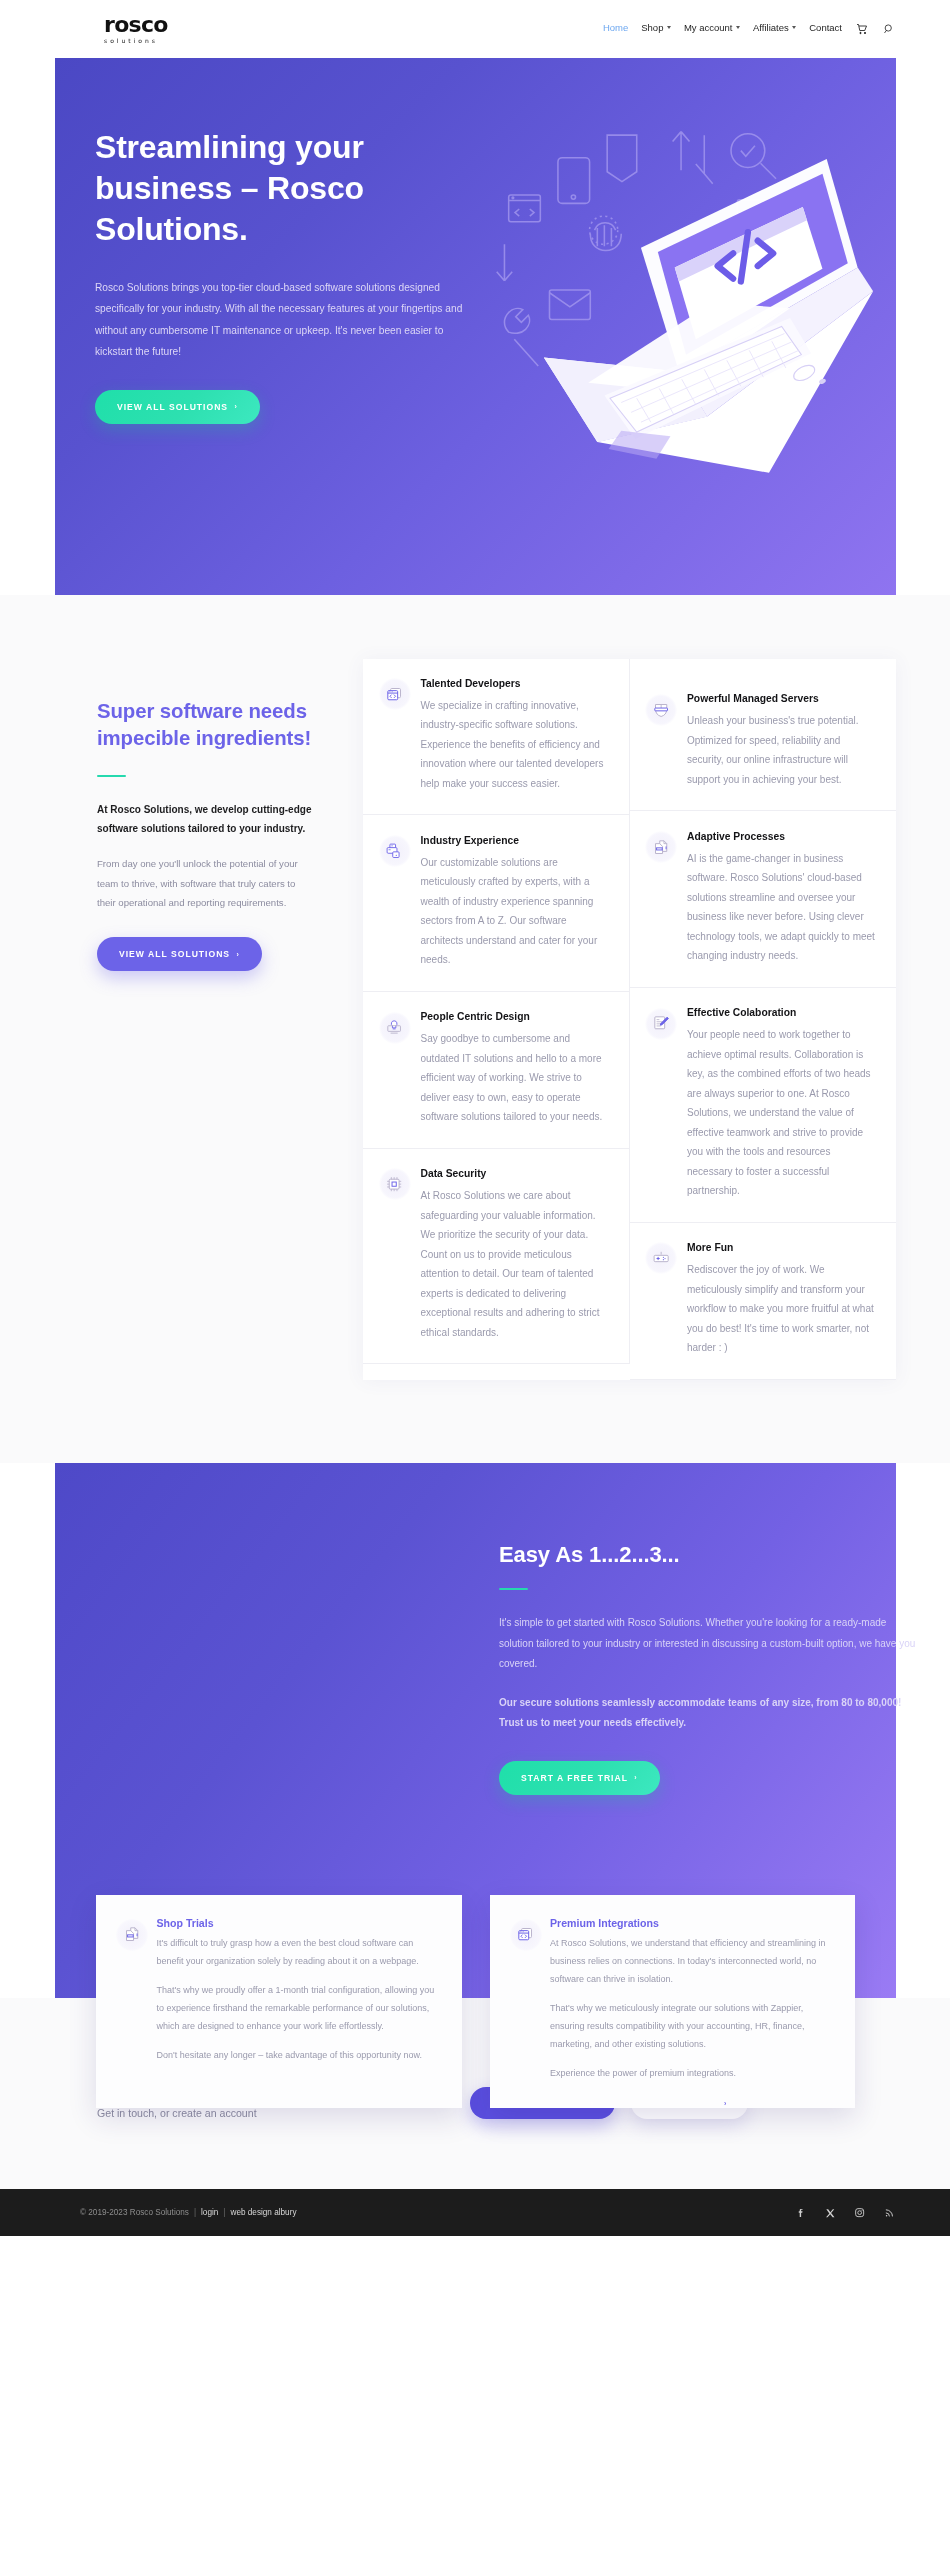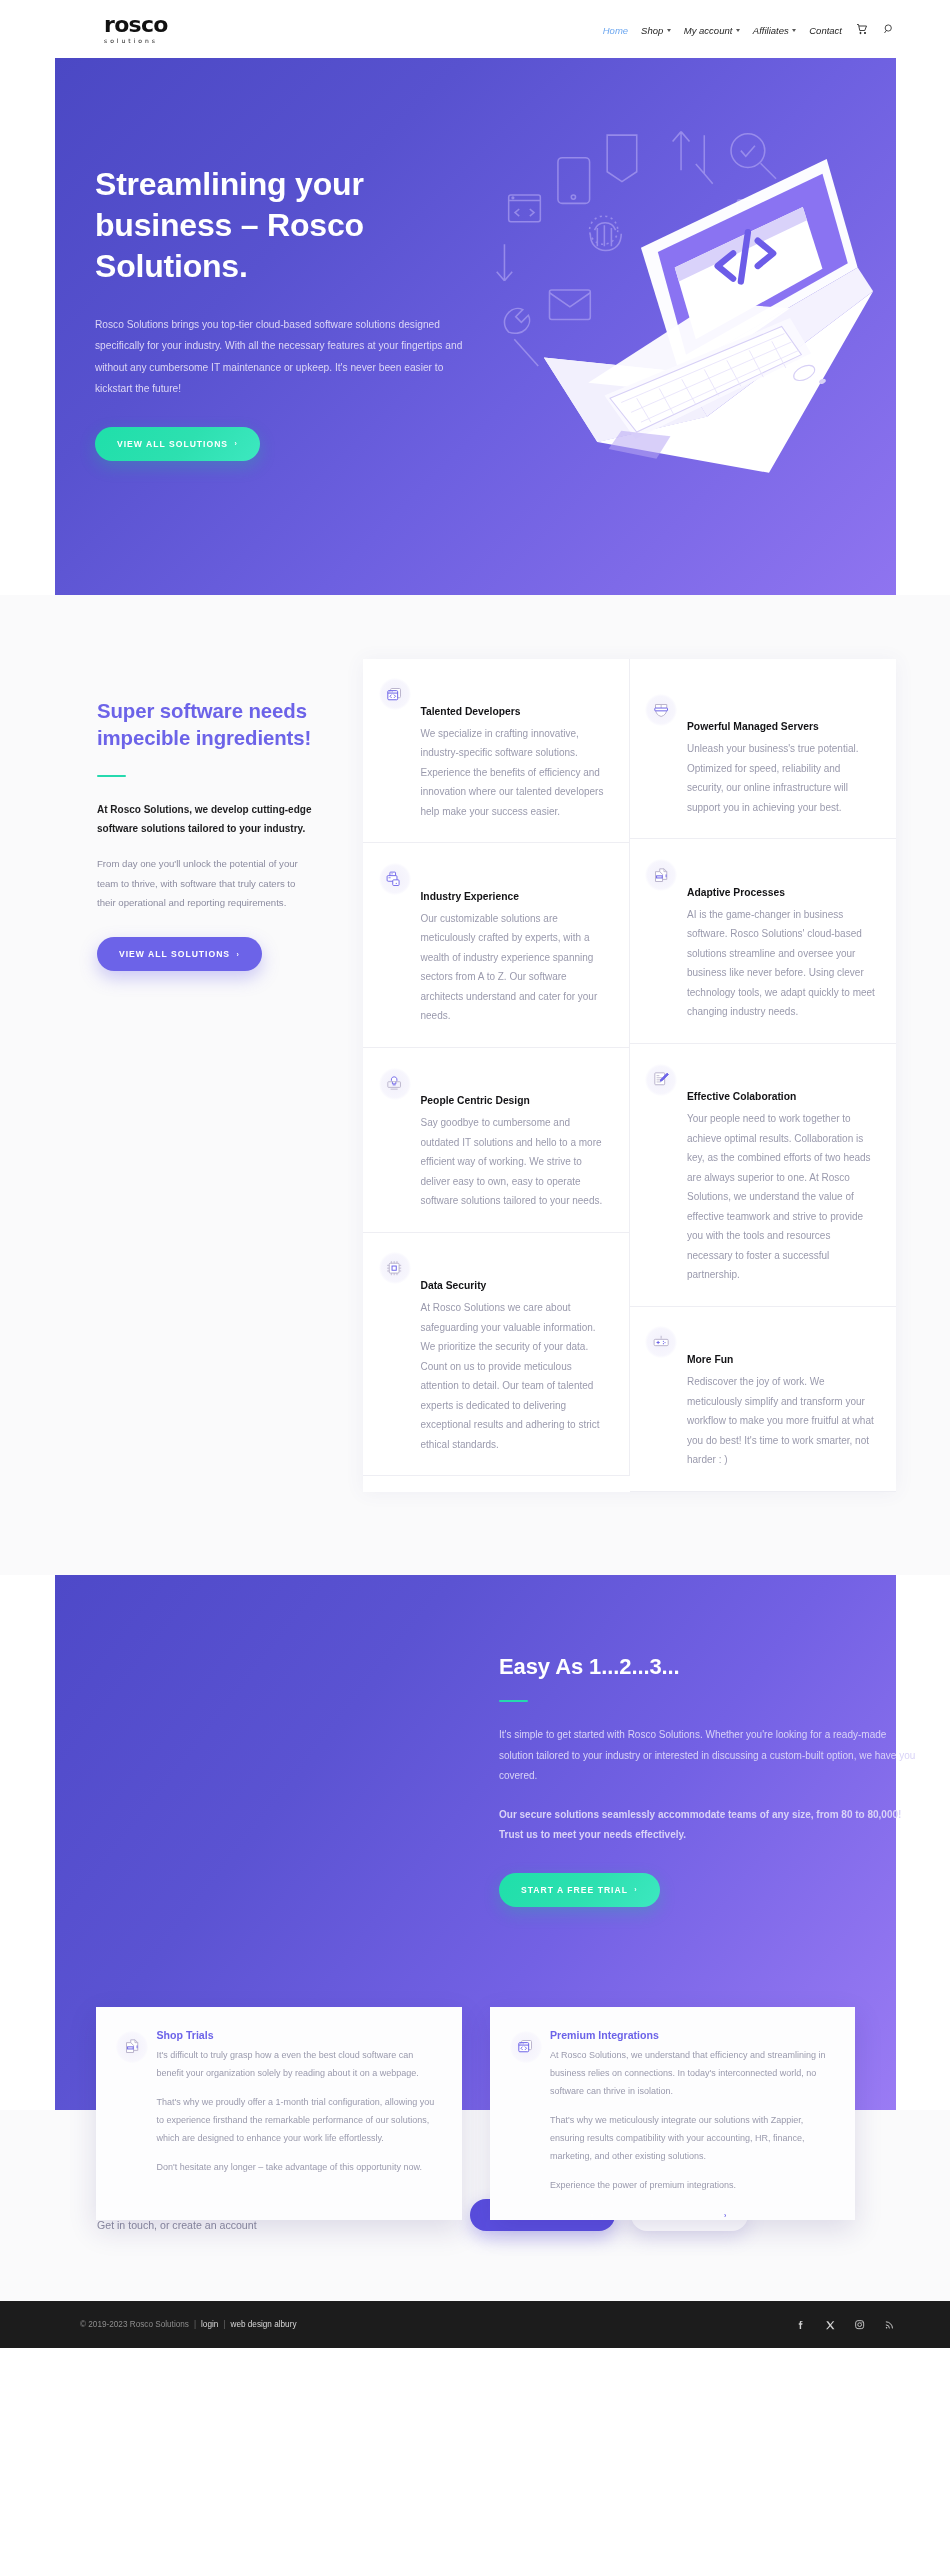--- a/index.html
+++ b/index.html
@@ -37,23 +37,22 @@
     font-family: "DejaVu Sans", sans-serif;
     font-size: 6px;
     letter-spacing: 3px;
     color: #111111;
     margin-top: 2.1px;
     line-height: 1;
   }
   .nav {
     margin-left: auto;
     display: flex;
-    align-items: flex-end;
+    align-items: flex-start;
     gap: 13px;
-    font-style: italic;
   }
   .nav-item {
     font-size: 9.5px;
     color: #1f1f1f;
     display: flex;
     align-items: center;
     gap: 3.5px;
     cursor: pointer;
     white-space: nowrap;
   }
@@ -76,21 +75,21 @@
     background: linear-gradient(135deg, #4b48c4 0%, #5852cf 30%, #6d60e0 58%, #8f74f0 100%);
     overflow: hidden;
   }
   .hero-inner {
     position: relative;
     display: flex;
     height: 100%;
     padding: 0 0 0 40px;
     align-items: flex-start;
   }
-  .hero-text { width: 398px; padding-top: 106px; }
+  .hero-text { width: 398px; padding-top: 69px; }
   .hero-title {
     font-size: 32px;
     line-height: 1.28;
     font-weight: 700;
     color: #ffffff;
     letter-spacing: -0.2px;
   }
   .hero-body {
     margin-top: 27px;
     font-size: 10.2px;
@@ -198,21 +197,20 @@
     display: flex; align-items: center; justify-content: center;
     margin-top: 1.4px;
   }
   .cell-body { flex: 1; min-width: 0; }
   .cell-title {
     font-size: 10.3px;
     font-weight: 700;
     color: #131316;
     line-height: 1.45;
     margin-bottom: 4.2px;
-    margin-top: 28px;
   }
   .cell-text {
     font-size: 10px;
     line-height: 1.95;
     color: #9a9aad;
   }
 
   
   .easy {
     position: relative;

